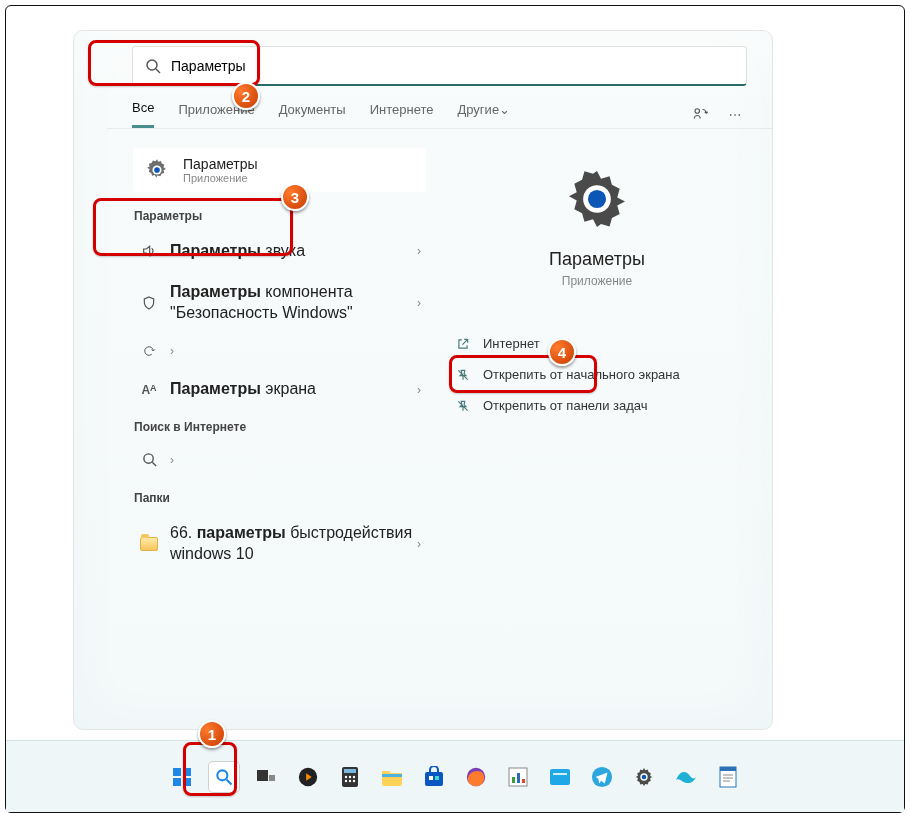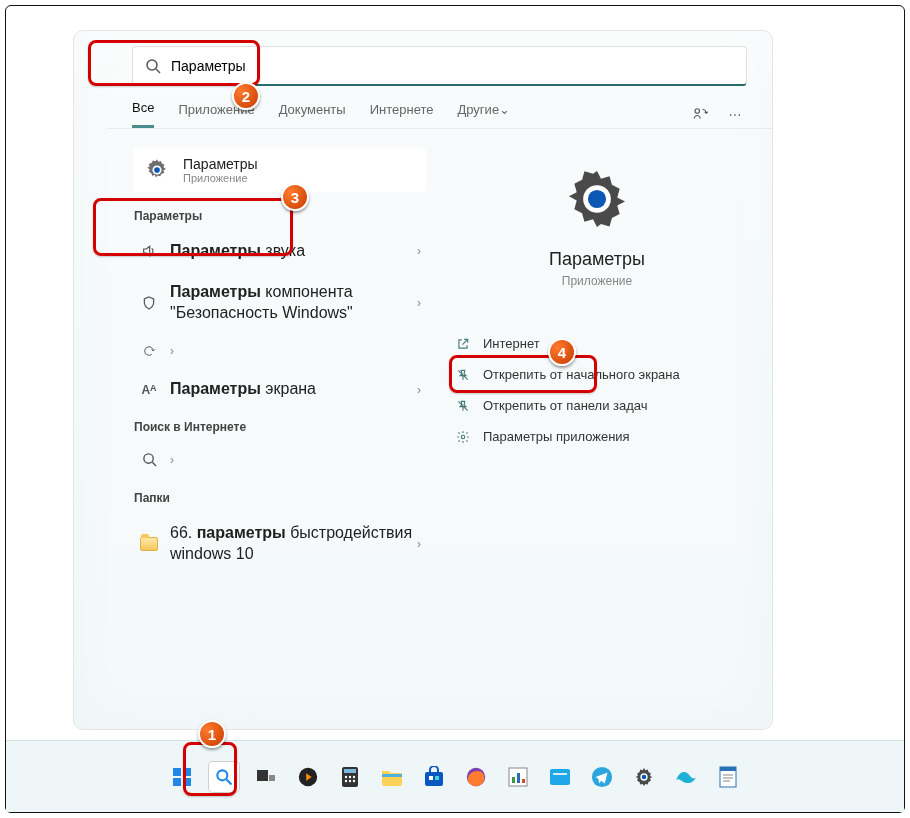--- a/index.html
+++ b/index.html
@@ -208,29 +208,20 @@
         </div>
         <div class="act">
           <span class="aic">
               <svg width="14" height="14" viewBox="0 0 24 24" fill="none" stroke="#4a7a7a" stroke-width="2">
                 <path d="M9 4h6l-1 6 3 3H7l3-3-1-6zM12 13v7"></path>
                 <line x1="4" y1="4" x2="20" y2="20"></line>
               </svg>
             </span>
           <span>Открепить от панели задач</span>
         </div>
-        <div class="act">
-          <span class="aic">
-              <svg width="14" height="14" viewBox="0 0 24 24" fill="none" stroke="#4a7a7a" stroke-width="2">
-                <circle cx="12" cy="12" r="3"></circle>
-                <path d="M12 2v3M12 19v3M4.2 4.2l2.1 2.1M17.7 17.7l2.1 2.1M2 12h3M19 12h3M4.2 19.8l2.1-2.1M17.7 6.3l2.1-2.1"></path>
-              </svg>
-            </span>
-          <span>Параметры приложения</span>
-        </div>
       </div>
     </div>
   </div>
 </div>
 
 <div class="taskbar">
   <div class="ticon">
       <svg width="20" height="20" viewBox="0 0 20 20">
         <rect x="1" y="1" width="8" height="8" fill="#1f87e8"></rect>
         <rect x="11" y="1" width="8" height="8" fill="#1f87e8"></rect>

